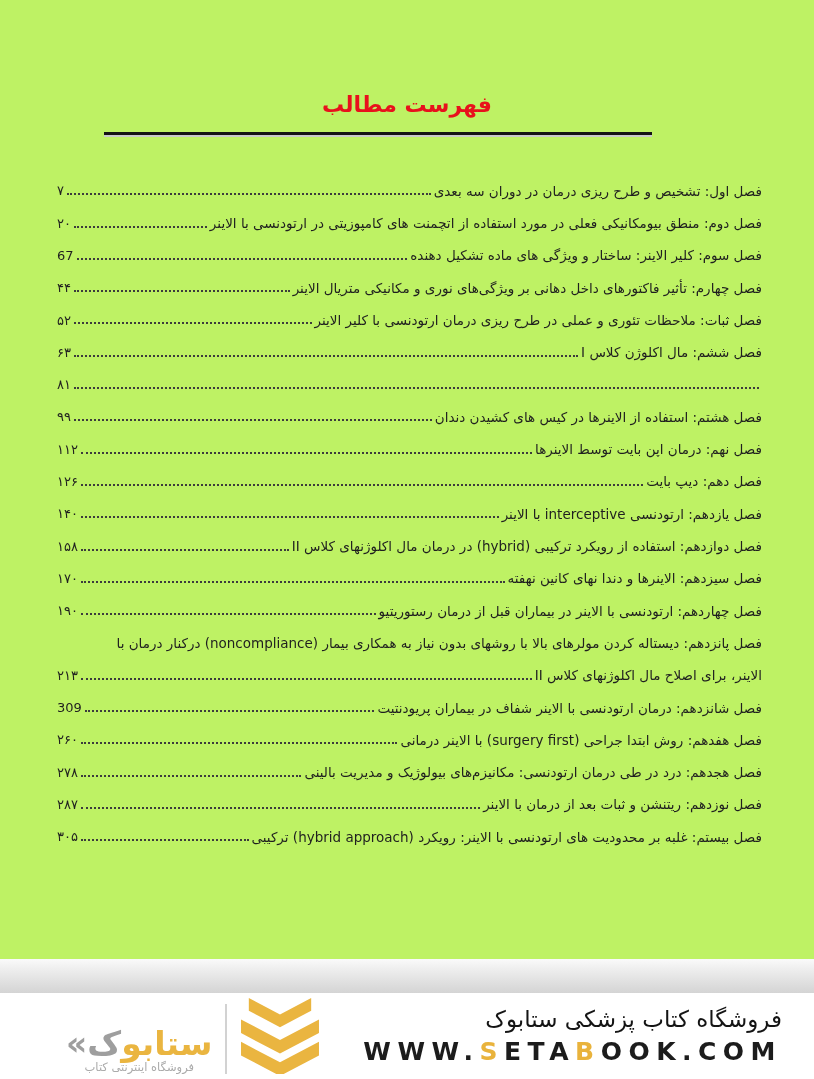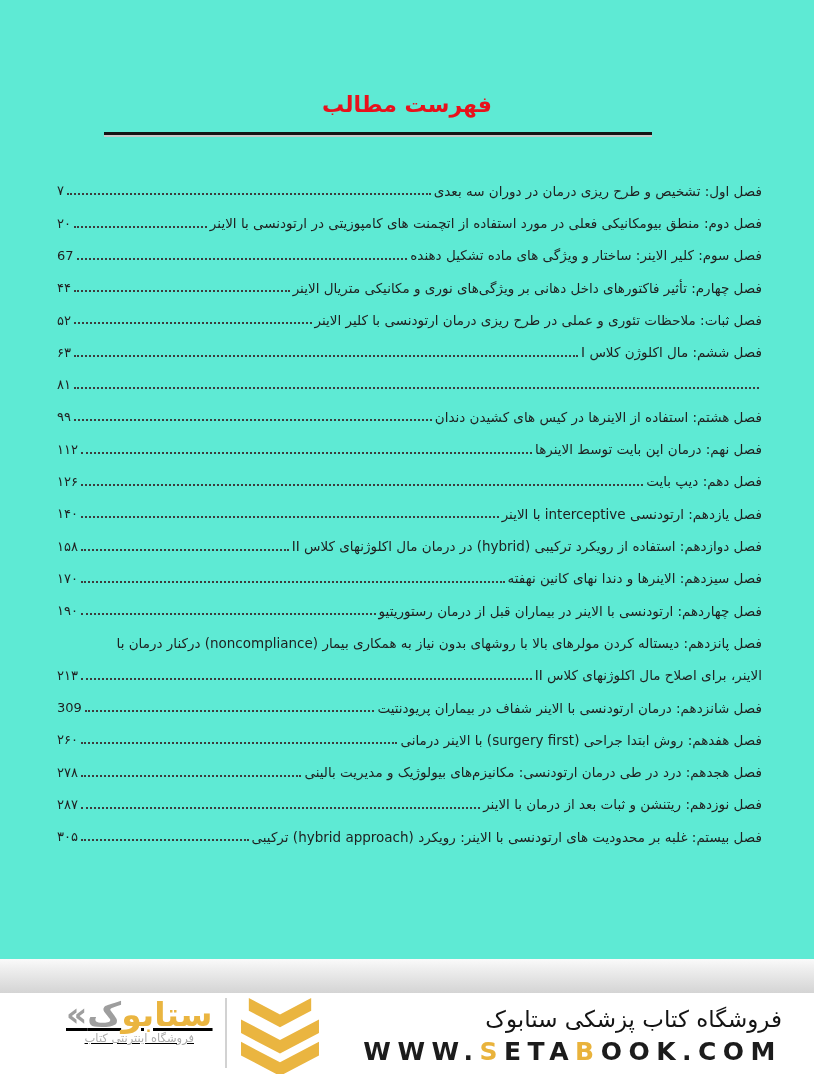--- a/index.html
+++ b/index.html
@@ -1,19 +1,19 @@
 <!DOCTYPE html>
 <html lang="fa"><head>
 <meta charset="utf-8">
 <style>
   html,body{margin:0;padding:0;background:#ffffff;}
   .screen{
     position:relative;
     width:814px;height:1079px;
-    background:#5eead4;
+    background:#bef264;
     overflow:hidden;
     font-family:"DejaVu Sans","Liberation Sans",sans-serif;
   }
   
   .page-title{
     margin:92px 0 0 0;
     text-align:center;
     font-size:22px;
     font-weight:bold;
     color:#E8111C;
@@ -61,21 +61,21 @@
   .footer{
     position:absolute;
     left:0;right:0;top:993px;bottom:0;
     background:#ffffff;
     display:flex;
     align-items:center;
     justify-content:space-between;
     padding:0 32px 0 66px;
     box-sizing:border-box;
   }
-  .footer-left{display:flex;align-items:flex-start;text-decoration:underline;}
+  .footer-left{display:flex;align-items:flex-end;}
   .wordmark-block{text-align:center;margin-right:10px;}
   .wordmark{
     direction:rtl;
     font-size:33px;
     font-weight:bold;
     line-height:1;
     white-space:nowrap;
   }
   .wm-gold{color:#EAB540;}
   .wm-gray{color:#9E9E9E;}

